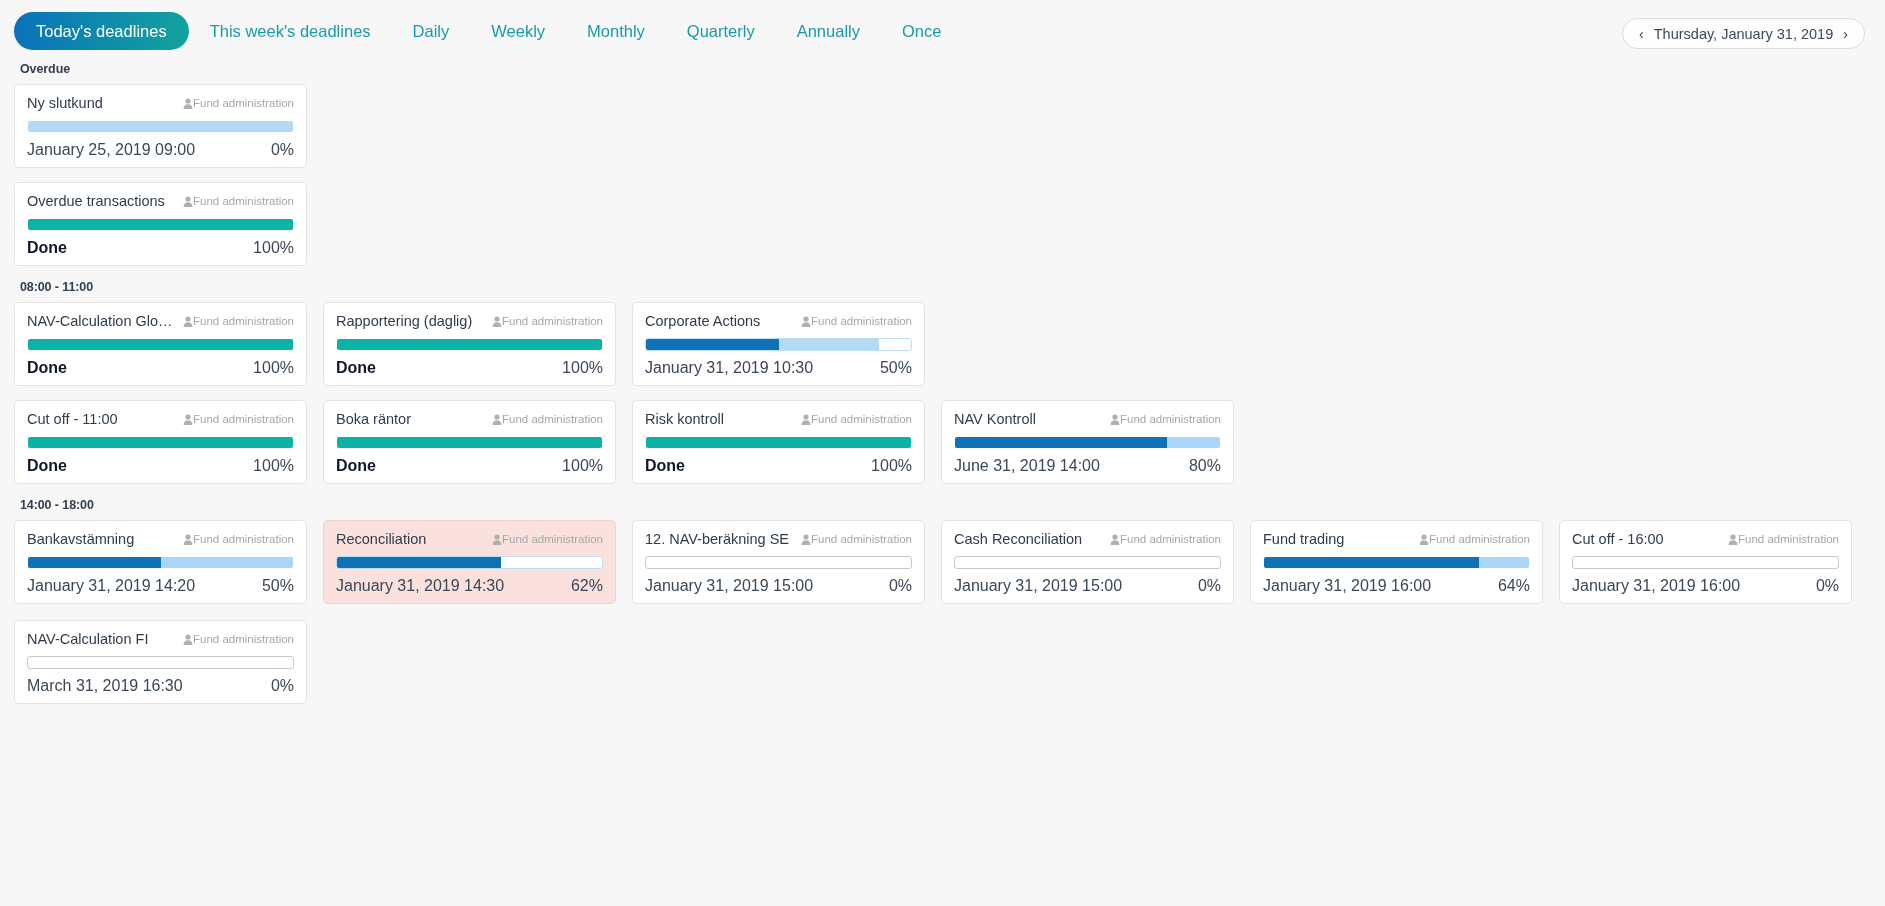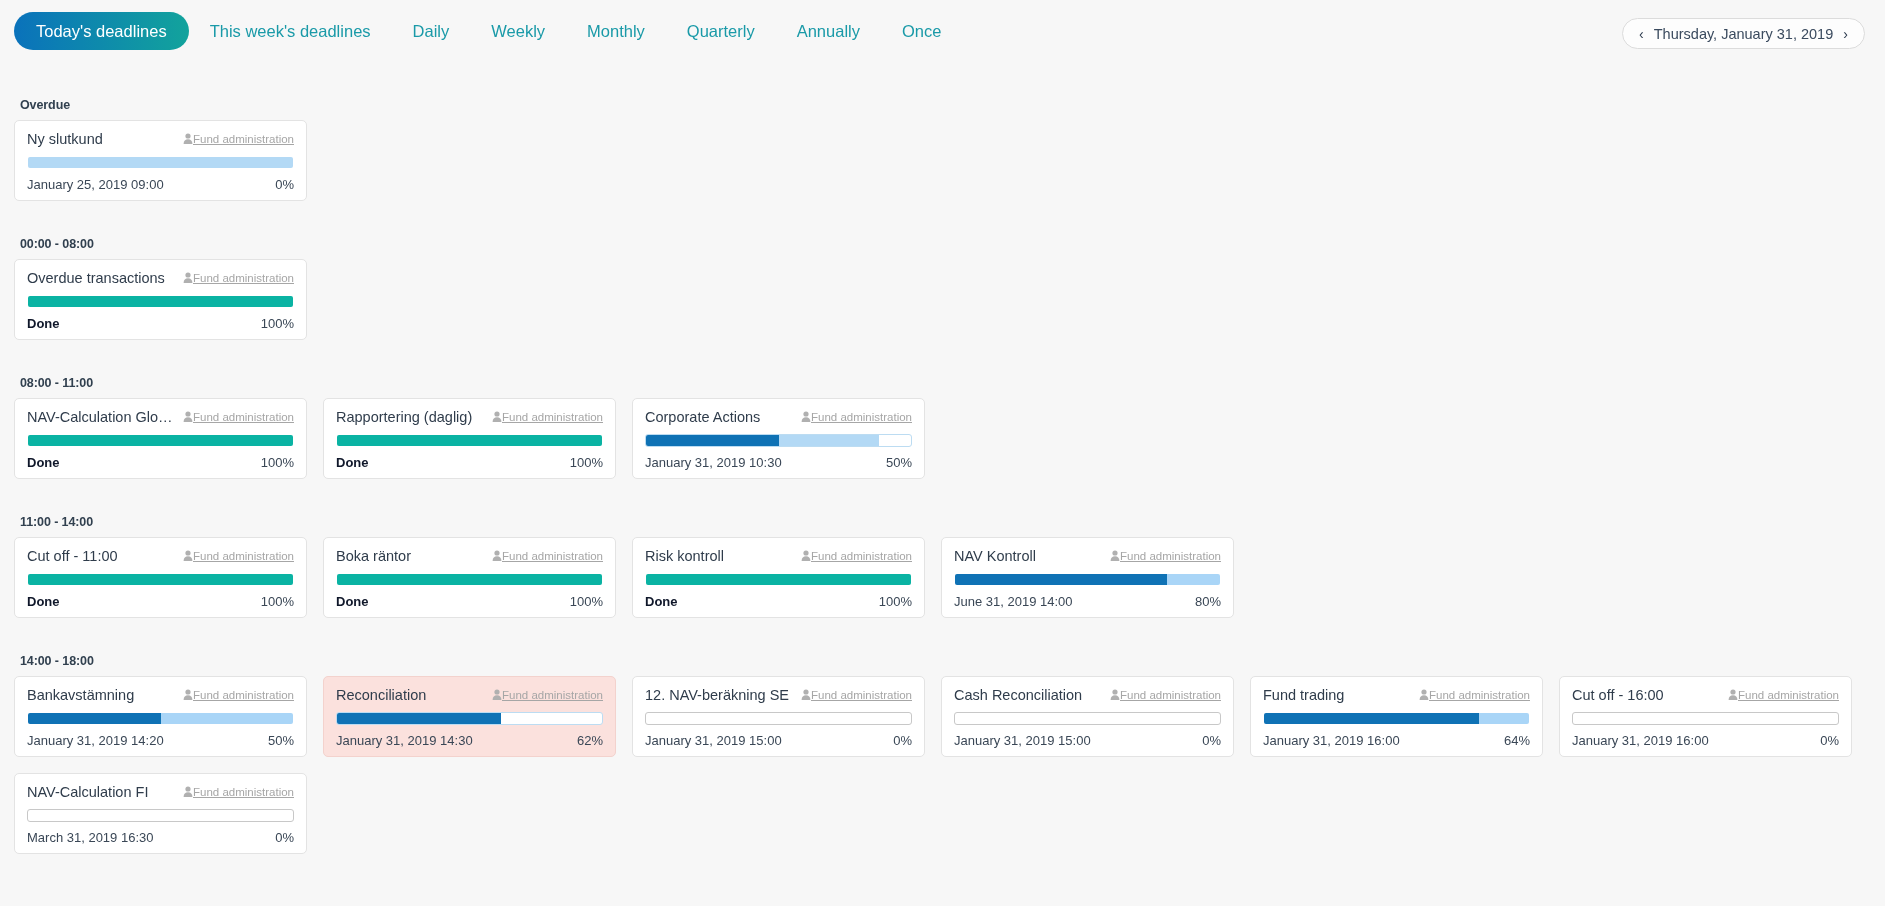--- a/index.html
+++ b/index.html
@@ -66,21 +66,21 @@
   }
   .datenav .datelabel {
     font-size: 14.5px;
     color: #3a4a5e;
     white-space: nowrap;
   }
 
   
   .content { padding: 0 14px; }
 
-  .group { margin-bottom: 14px; margin-top: 36px; }
+  .group { margin-bottom: 14px; }
   .group-title {
     font-size: 12.5px;
     font-weight: bold;
     color: #31404f;
     margin: 0 0 8px 6px;
     letter-spacing: -0.1px;
   }
   .cards {
     display: flex;
     flex-wrap: wrap;
@@ -108,28 +108,27 @@
   }
   .card-title {
     font-size: 14.5px;
     color: #2f3c4b;
     white-space: nowrap;
     overflow: hidden;
     text-overflow: ellipsis;
   }
   .card-owner {
     display: flex;
-    align-items: flex-start;
+    align-items: flex-end;
     gap: 0;
     font-size: 11.5px;
     color: #a6a6a6;
     white-space: nowrap;
     flex-shrink: 0;
     margin-left: 8px;
-    text-decoration: underline;
   }
   .person-icon { display: block; width: 10px; height: 11px; flex-shrink: 0; }
 
   
   .bar {
     position: relative;
     height: 13px;
     border-radius: 3px;
     overflow: hidden;
     display: flex;
@@ -142,21 +141,21 @@
   .seg.done  { background: #0ab3a3; }
   .seg.fill  { background: #0f72b5; }
   .seg.buf   { background: #b3d9f5; }
   .seg.light { background: #a9d5f7; }
 
   .card-foot {
     display: flex;
     align-items: center;
     justify-content: space-between;
     margin-top: 8px;
-    font-size: 13px;
+    font-size: 16px;
     color: #3a4756;
   }
   .card-foot .status-done { color: #0f172a; font-weight: bold; }
   .card-foot .pct { color: #3a4756; }
 </style>
 </head>
 <body>
 
 <div class="page">
 
@@ -198,21 +197,20 @@
               <div class="seg buf" style="width: 100%;"></div>
             </div>
             <div class="card-foot">
               <span class="deadline-time">January 25, 2019 09:00</span>
               <span class="pct">0%</span>
             </div>
           </div>
         </div>
       </div>
       <div class="group">
-        <div class="group-title">00:00 - 08:00</div>
         <div class="cards">
           <div class="card">
             <div class="card-head">
               <div class="card-title">Overdue transactions</div>
               <div class="card-owner">
                 <svg class="person-icon" viewBox="0 0 10 11">
                   <circle cx="5" cy="3" r="2.6" fill="#b0b0b0"></circle>
                   <path d="M0.6 11 C0.6 7.8 2.4 6.3 5 6.3 C7.6 6.3 9.4 7.8 9.4 11 Z" fill="#b0b0b0"></path>
                 </svg>
                 <span>Fund administration</span>
@@ -285,21 +283,20 @@
               <div class="seg buf" style="width: 38%;"></div>
             </div>
             <div class="card-foot">
               <span class="deadline-time">January 31, 2019 10:30</span>
               <span class="pct">50%</span>
             </div>
           </div>
         </div>
       </div>
       <div class="group">
-        <div class="group-title">11:00 - 14:00</div>
         <div class="cards">
           <div class="card">
             <div class="card-head">
               <div class="card-title">Cut off - 11:00</div>
               <div class="card-owner">
                 <svg class="person-icon" viewBox="0 0 10 11">
                   <circle cx="5" cy="3" r="2.6" fill="#b0b0b0"></circle>
                   <path d="M0.6 11 C0.6 7.8 2.4 6.3 5 6.3 C7.6 6.3 9.4 7.8 9.4 11 Z" fill="#b0b0b0"></path>
                 </svg>
                 <span>Fund administration</span>

